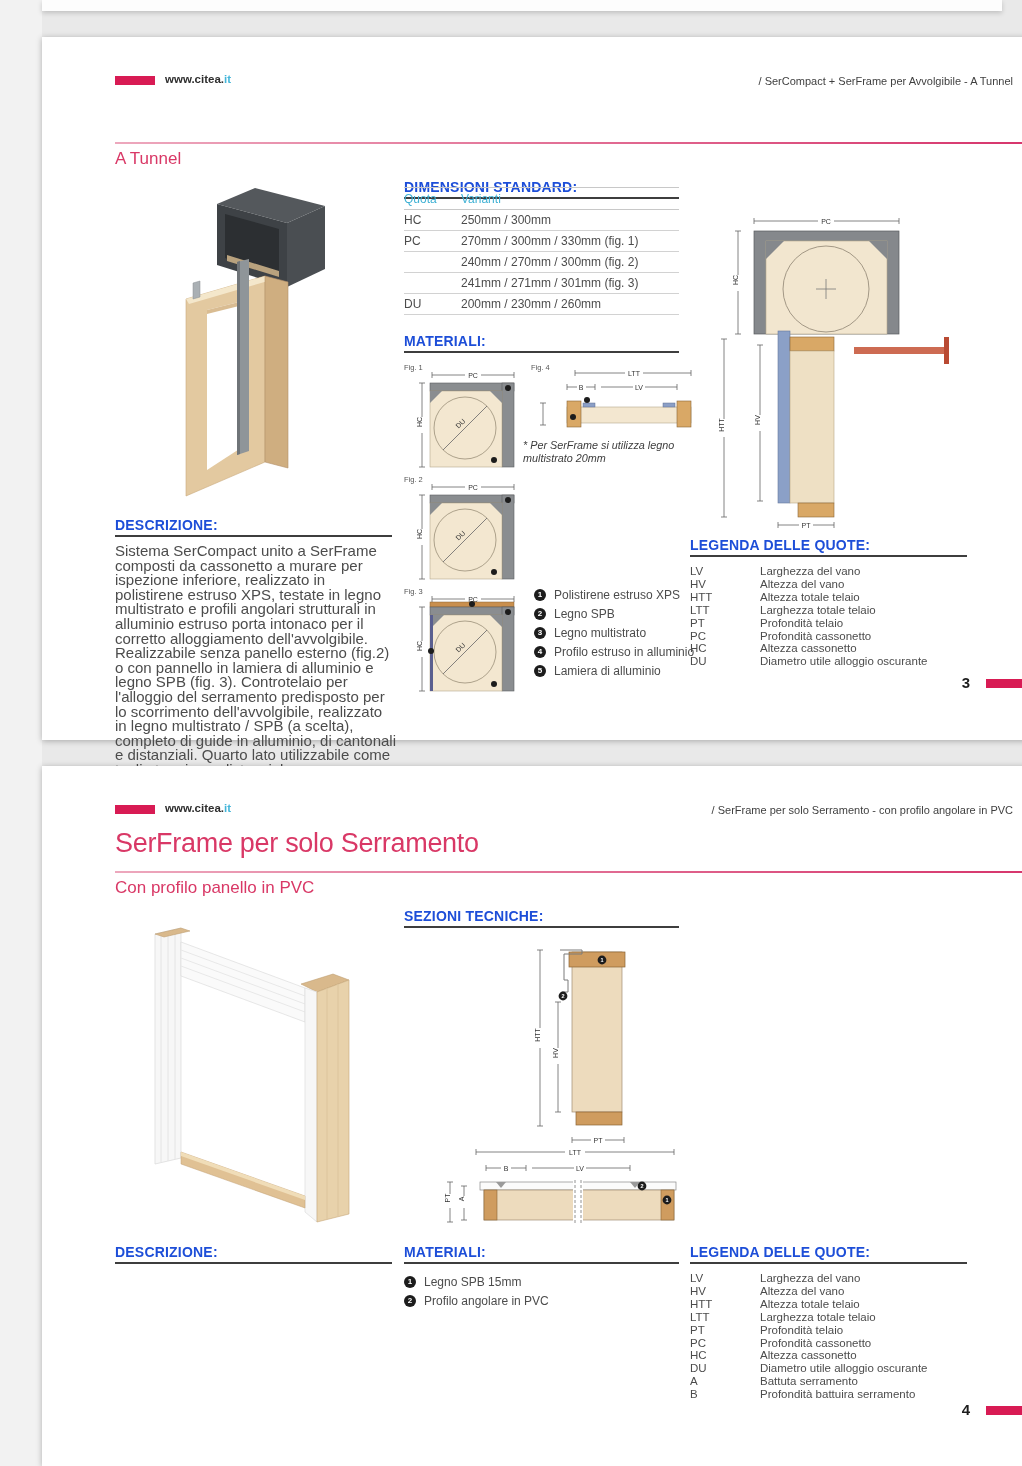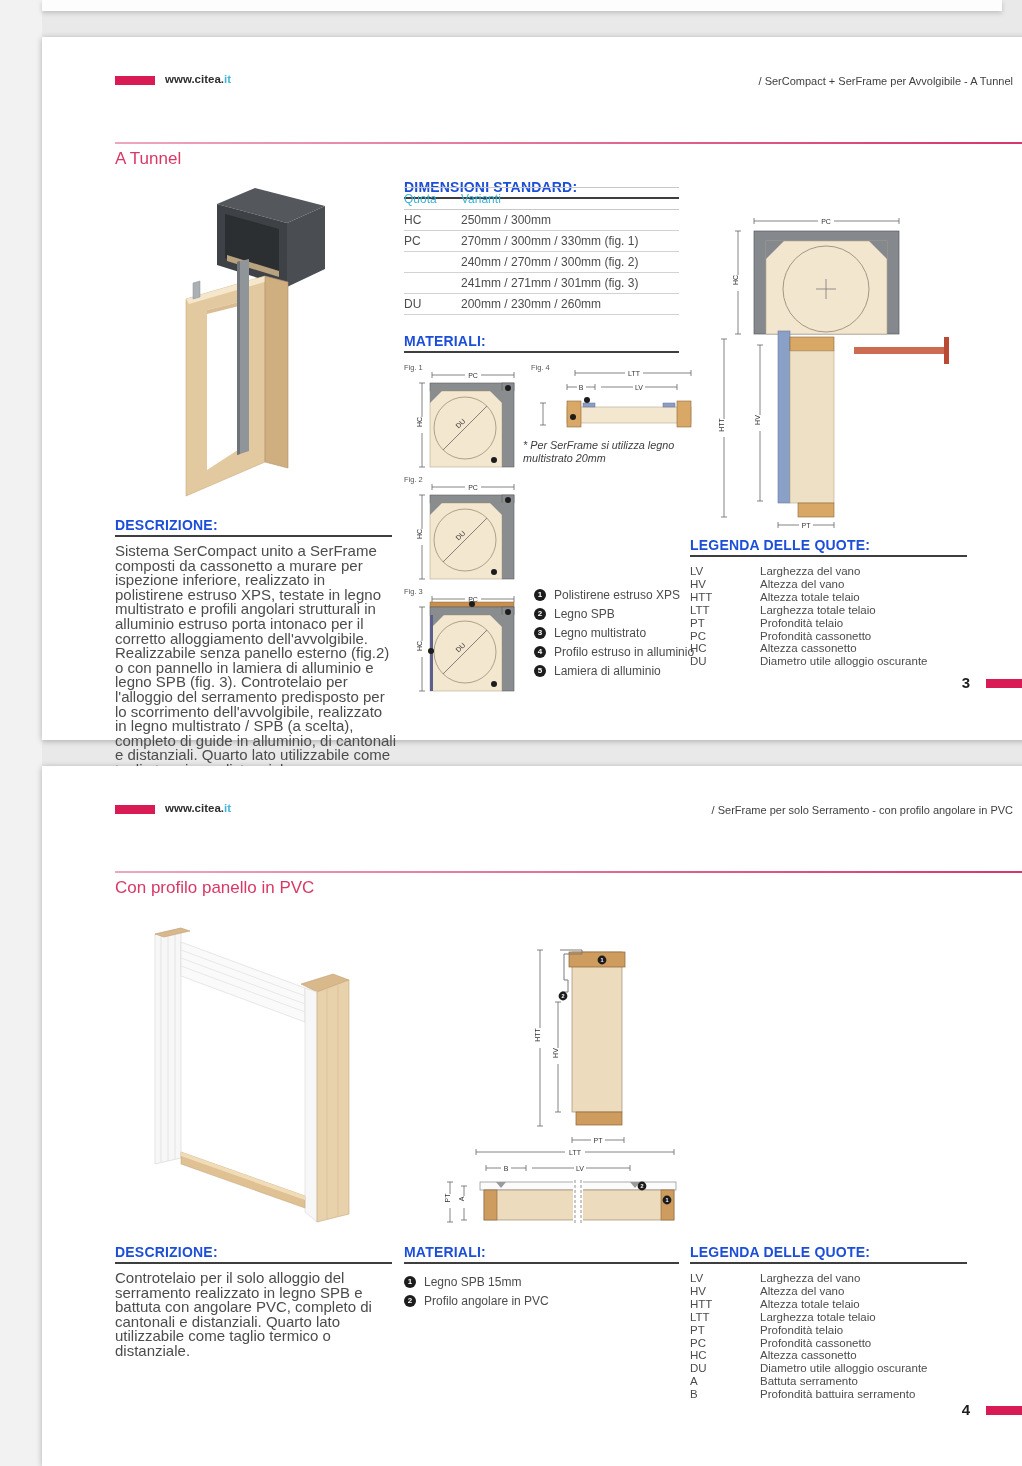--- a/index.html
+++ b/index.html
@@ -331,20 +331,21 @@
   <div class="desc-text" style="left:73px;top:507px;width:281px;">Sistema SerCompact unito a SerFrame composti da cassonetto a murare per ispezione inferiore, realizzato in polistirene estruso XPS, testate in legno multistrato e profili angolari strutturali in alluminio estruso porta intonaco per il corretto alloggiamento dell'avvolgibile. Realizzabile senza panello esterno (fig.2) o con pannello in lamiera di alluminio e legno SPB (fig. 3). Controtelaio per l'alloggio del serramento predisposto per lo scorrimento dell'avvolgibile, realizzato in legno multistrato / SPB (a scelta), completo di guide in alluminio, di cantonali e distanziali. Quarto lato utilizzabile come taglio termico o distanziale.</div>
 
   <div class="pagenum" style="right:80px;top:637px;">3</div>
   <div class="pagebar" style="right:25px;top:642px;"></div>
 </div>
 
 <div class="page" id="page2">
   <div class="brandbar"></div>
   <div class="site"><span>www.citea.</span><span class="tld">it</span></div>
   <div class="breadcrumb">/ SerFrame per solo Serramento - con profilo angolare in PVC</div>
+  <div class="title">SerFrame per solo Serramento</div>
   <div class="rule"></div>
   <div class="subtitle">Con profilo panello in PVC</div>
 
   <svg style="left:85px;top:150px;" width="265" height="320" viewBox="0 0 265 320">
     <g>
       <polygon points="28,18 54,12 54,242 28,248" fill="#f7f7f7" stroke="#d8d8d8" stroke-width=".7"></polygon>
       <line x1="34" y1="17" x2="34" y2="246" stroke="#e4e4e4" stroke-width="1"></line>
       <line x1="41" y1="16" x2="41" y2="245" stroke="#e4e4e4" stroke-width="1"></line>
       <line x1="48" y1="14" x2="48" y2="243" stroke="#e4e4e4" stroke-width="1"></line>
       <polygon points="28,18 54,12 63,15 37,21" fill="#d9b98c" stroke="#b89668" stroke-width=".5"></polygon>
@@ -355,20 +356,21 @@
       <polygon points="174,68 206,58 222,64 190,76" fill="#d9b98c" stroke="#b89668" stroke-width=".5"></polygon>
       <polygon points="178,72 190,76 190,306 178,296" fill="#f7f7f7" stroke="#dcdcdc" stroke-width=".7"></polygon>
       <polygon points="190,76 222,64 222,298 190,306" fill="#e8d2ab" stroke="#c7a87b" stroke-width=".6"></polygon>
       <line x1="200" y1="72" x2="200" y2="303" stroke="#dcc49c" stroke-width="1"></line>
       <line x1="211" y1="68" x2="211" y2="300" stroke="#dcc49c" stroke-width="1"></line>
       <polygon points="54,236 178,280 178,292 54,248" fill="#e0c194" stroke="#c2a074" stroke-width=".5"></polygon>
       <polygon points="54,236 178,280 178,284 54,240" fill="#f0ddb8"></polygon>
     </g>
   </svg>
 
+  <div class="sec-head w2" style="left:362px;top:142px;">SEZIONI TECNICHE:</div>
 
   <svg style="left:390px;top:168px;" width="255" height="232" viewBox="0 0 255 232">
     <rect x="140" y="18" width="50" height="160" fill="#eddbbd" stroke="#a08d72" stroke-width=".7"></rect>
     <rect x="137" y="18" width="56" height="15" fill="#cf9c5f" stroke="#8a6436" stroke-width=".7"></rect>
     <polyline points="128,16 150,16 150,20 132,20 132,46 136,46 136,58 130,58" fill="none" stroke="#7a7a7a" stroke-width="1"></polyline>
     <rect x="144" y="178" width="46" height="13" fill="#cf9c5f" stroke="#8a6436" stroke-width=".7"></rect>
     <circle class="mk" cx="170" cy="26" r="4.4"></circle>
       <text x="170" y="28.2" text-anchor="middle" class="mklab">1</text>
     <circle class="mk" cx="131" cy="62" r="4.4"></circle>
       <text x="131" y="64.2" text-anchor="middle" class="mklab">2</text>
@@ -423,21 +425,20 @@
     <rect x="139" y="38" width="10" height="44" fill="#fff"></rect>
     <line x1="141" y1="38" x2="141" y2="82" stroke="#777" stroke-width=".8" stroke-dasharray="3,2"></line>
     <line x1="147" y1="38" x2="147" y2="82" stroke="#777" stroke-width=".8" stroke-dasharray="3,2"></line>
     <circle class="mk" cx="208" cy="44" r="4.4"></circle>
       <text x="208" y="46.2" text-anchor="middle" class="mklab">2</text>
     <circle class="mk" cx="233" cy="58" r="4.4"></circle>
       <text x="233" y="60.2" text-anchor="middle" class="mklab">1</text>
   </svg>
 
   <div class="sec-head w1" style="left:73px;top:478px;">DESCRIZIONE:</div>
-  <div class="desc-text" style="left:73px;top:505px;width:281px;">Controtelaio per il solo alloggio del serramento realizzato in legno SPB e battuta con angolare PVC, completo di cantonali e distanziali. Quarto lato utilizzabile come taglio termico o distanziale.</div>
 
   <div class="sec-head w2" style="left:362px;top:478px;">MATERIALI:</div>
   <div class="mat-list" style="left:362px;top:506px;">
     <div class="mat-item">
         <span class="mat-num">1</span>
         <span>Legno SPB 15mm</span>
       </div>
     <div class="mat-item">
         <span class="mat-num">2</span>
         <span>Profilo angolare in PVC</span>

